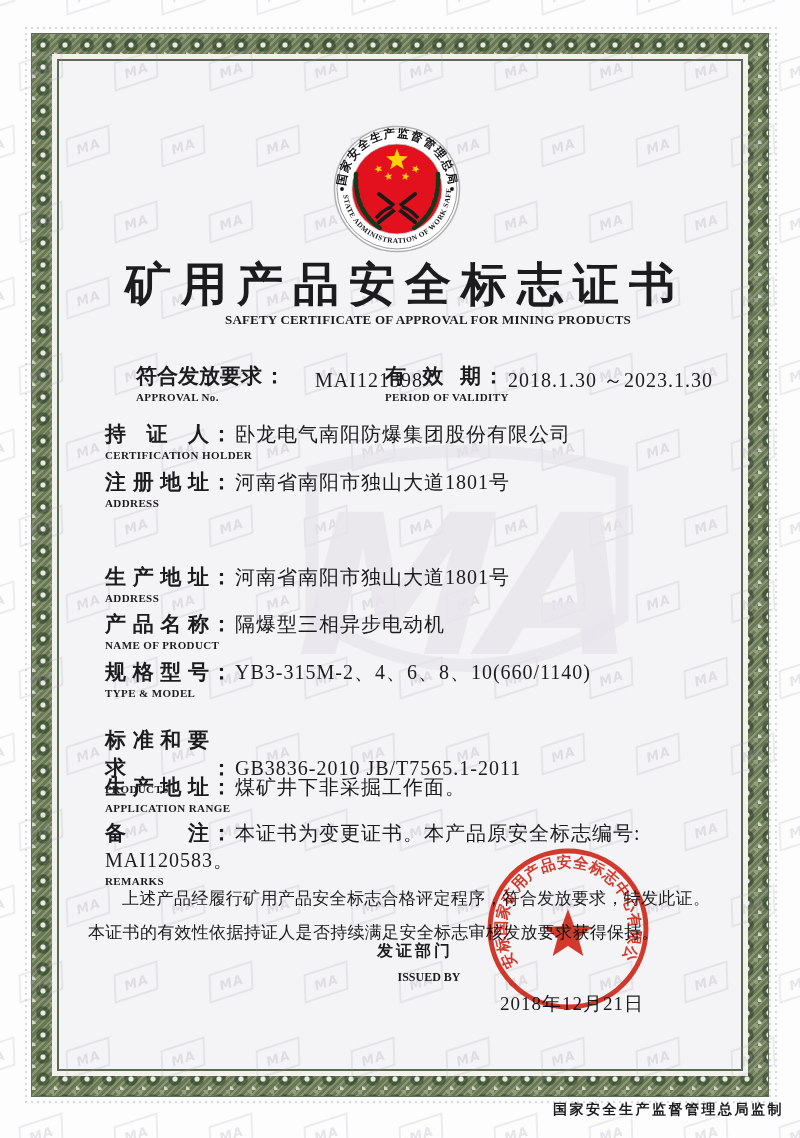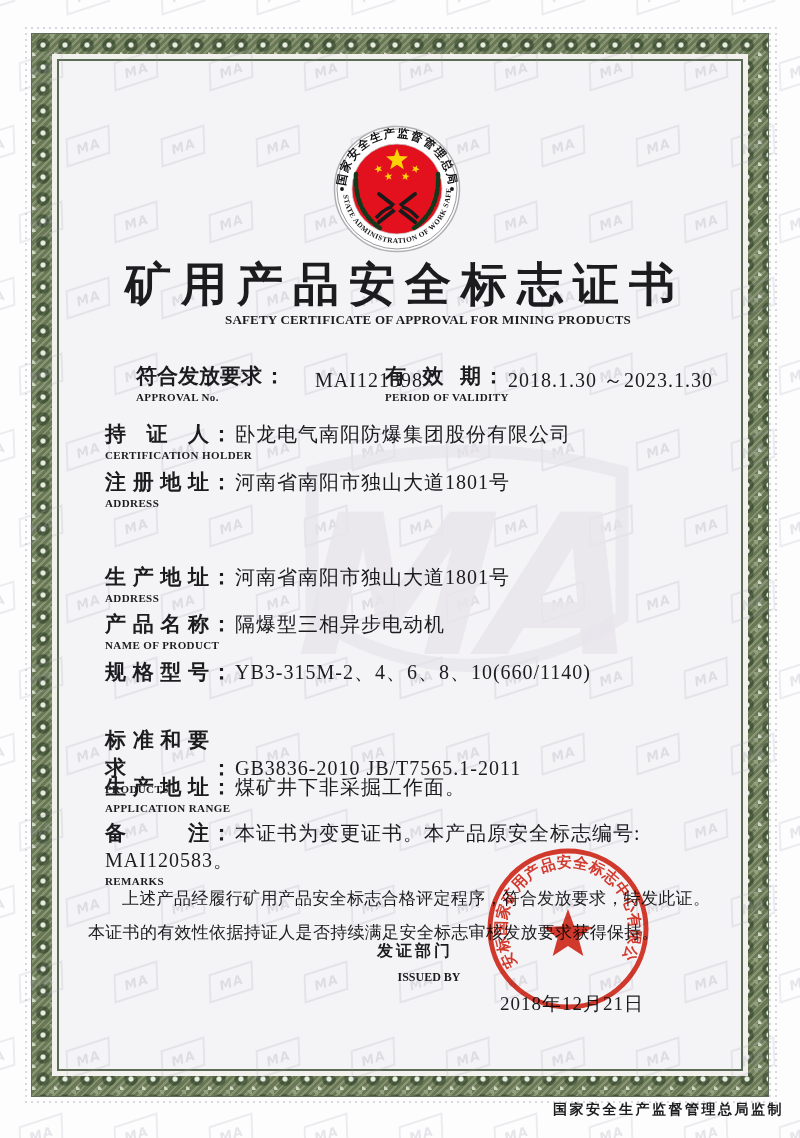--- a/index.html
+++ b/index.html
@@ -602,20 +602,21 @@
     <div class="field r3">
       <div><span class="flabel">生产地址</span><span class="colon">：</span><span class="val">河南省南阳市独山大道1801号</span></div>
       <div class="en">ADDRESS</div>
     </div>
     <div class="field r4">
       <div><span class="flabel">产品名称</span><span class="colon">：</span><span class="val">隔爆型三相异步电动机</span></div>
       <div class="en">NAME OF PRODUCT</div>
     </div>
     <div class="field r5">
       <div><span class="flabel">规格型号</span><span class="colon">：</span><span class="val">YB3-315M-2、4、6、8、10(660/1140)</span></div>
+      <div class="en">TYPE &amp; MODEL</div>
     </div>
     <div class="field r6">
       <div><span class="flabel">标准和要求</span><span class="colon">：</span><span class="val">GB3836-2010 JB/T7565.1-2011</span></div>
       <div class="en">PRODUCTS</div>
     </div>
     <div class="field r7">
       <div><span class="flabel">生产地址</span><span class="colon">：</span><span class="val">煤矿井下非采掘工作面。</span></div>
       <div class="en">APPLICATION RANGE</div>
     </div>
     <div class="field r8">

